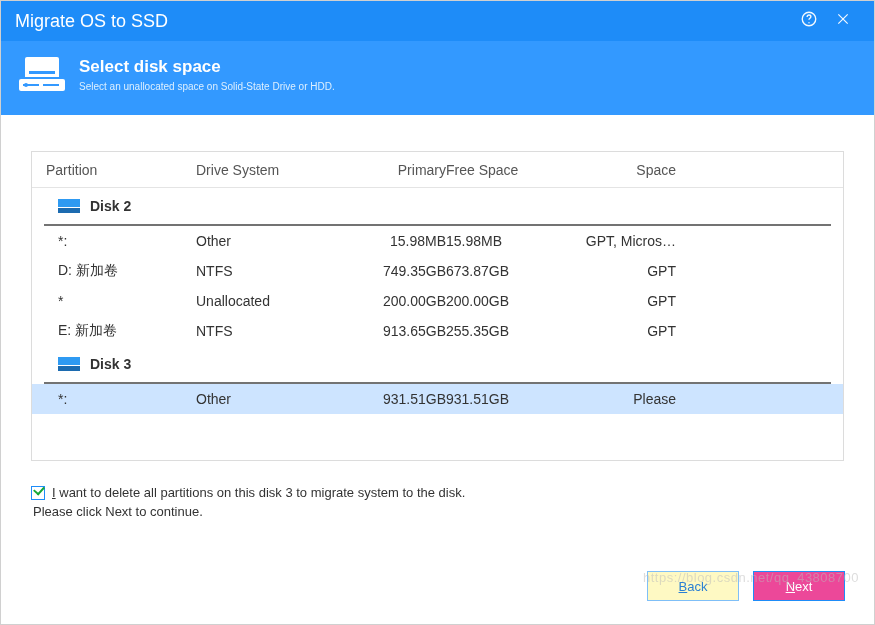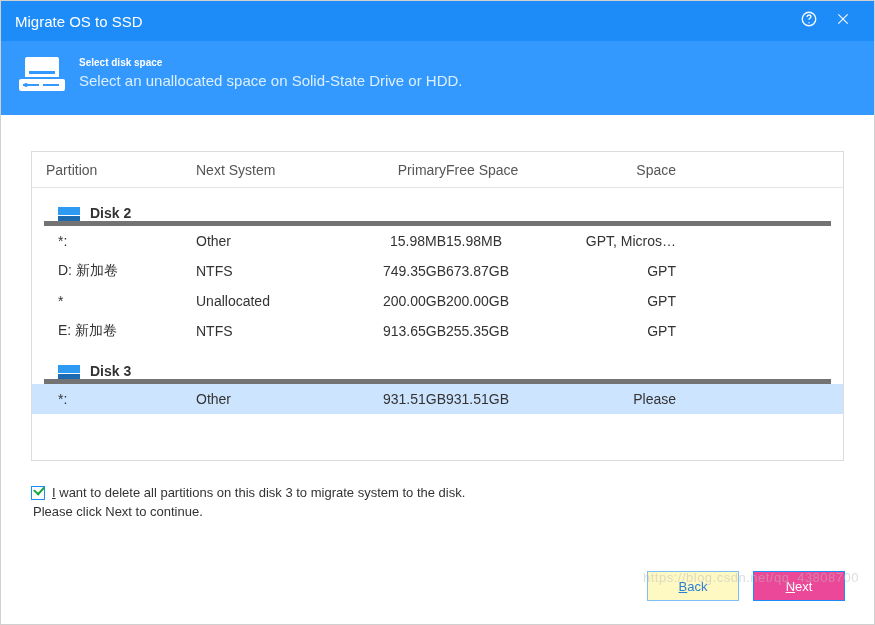--- a/index.html
+++ b/index.html
@@ -16,21 +16,21 @@
   
   .titlebar {
     background: #1e8cf8;
     color: #fff;
     height: 40px;
     display: flex;
     align-items: center;
     padding: 0 14px;
   }
   .titlebar .title {
-    font-size: 15px;
+    font-size: 18px;
     flex: 1;
   }
   .titlebar .tb-icon {
     width: 34px;
     text-align: center;
     font-size: 18px;
     cursor: pointer;
     opacity: 0.95;
   }
   .titlebar .tb-icon svg { stroke: #fff; }
@@ -81,22 +81,22 @@
   }
   .disk-glyph .base::after {
     content: "";
     position: absolute;
     right: 6px; top: 5px;
     width: 16px; height: 2px;
     background: #3399ff;
     box-shadow: -20px 0 0 #3399ff;
   }
   .banner .texts { padding-top: 2px; }
-  .banner .btitle { font-weight: 700; font-size: 10px; margin-bottom: 4px; }
-  .banner .bsub   { font-size: 15px; color: #dcefff; }
+  .banner .btitle { font-weight: 700; font-size: 17px; margin-bottom: 4px; }
+  .banner .bsub   { font-size: 10px; color: #dcefff; }
 
   
   .content {
     padding: 36px 30px 10px 30px;
   }
   .panel {
     border: 1px solid #dcdcdc;
     height: 310px;
     overflow-y: auto;
     font-size: 14px;
@@ -116,25 +116,25 @@
 
   .col-part  { flex: 0 0 150px; text-align: left; }
   .col-fs    { flex: 0 0 140px; text-align: left; }
   .col-cap   { flex: 0 0 110px; text-align: right; }
   .col-free  { flex: 0 0 110px; text-align: left; }
   .col-flag  { flex: 0 0 120px; text-align: right; }
 
   
   .diskrow {
     display: flex;
-    align-items: flex-end;
+    align-items: center;
     height: 38px;
     padding: 0 14px;
     font-weight: 600;
-    border-bottom: 5px solid #737373;
+    border-bottom: 2px solid #737373;
     margin: 0 12px;
   }
   .diskrow .hdd {
     width: 22px; height: 14px;
     margin-right: 10px;
     position: relative;
   }
   .diskrow .hdd .lid {
     position: absolute; left: 0; right: 0; top: 0; height: 8px;
     background: #2e9af2;
@@ -255,21 +255,21 @@
     <div class="btitle">Select disk space</div>
     <div class="bsub">Select an unallocated space on Solid-State Drive or HDD.</div>
   </div>
 </div>
 
 <div class="content">
   <div class="panel">
 
     <div class="thead">
       <div class="col col-part">Partition</div>
-      <div class="col col-fs">Next System</div>
+      <div class="col col-fs">Drive System</div>
       <div class="col col-cap">Primary</div>
       <div class="col col-free">Free Space</div>
       <div class="col col-flag">Space</div>
     </div>
 
     <div id="disk-body">
         <div class="diskrow">
           <span class="hdd">
             <span class="lid"></span>
             <span class="tray"></span>

